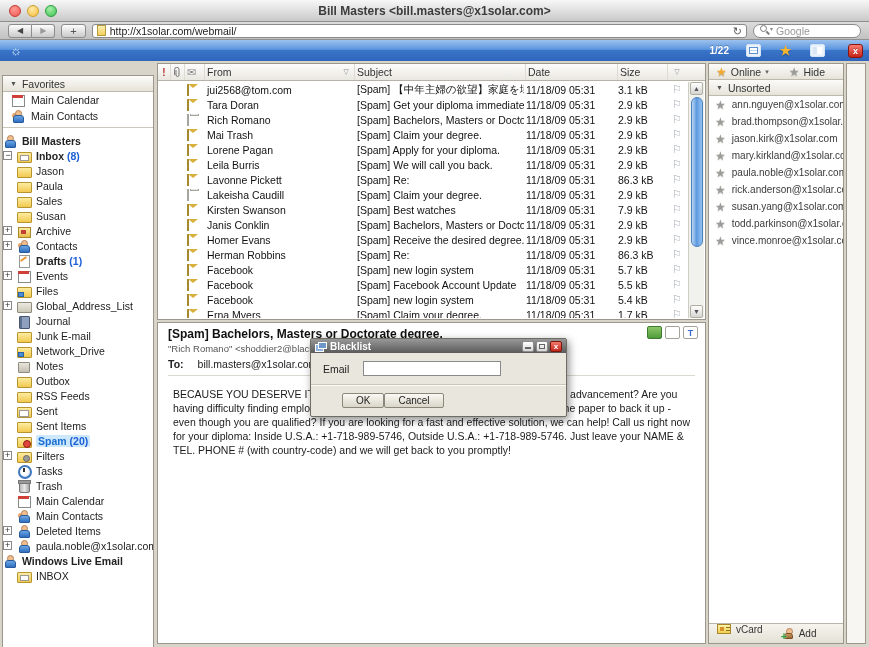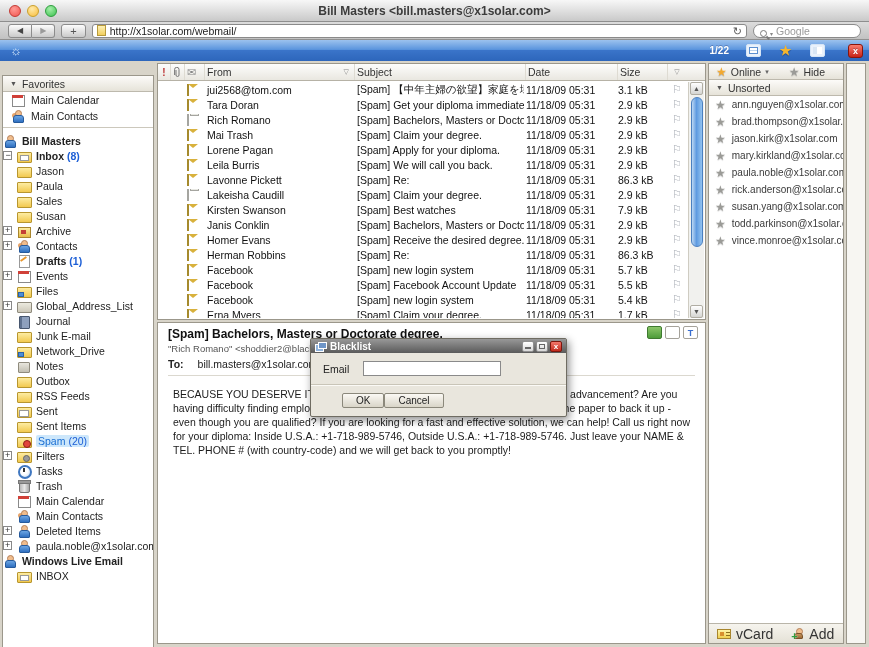--- a/index.html
+++ b/index.html
@@ -16,21 +16,21 @@
 
   .navbar{height:18px;background:linear-gradient(#dcdcdc,#c2c2c2);border-bottom:1px solid #909090;display:flex;align-items:center;gap:6px;padding:0 8px}
   .navgrp{display:flex}
   .navbtn{height:14px;border:1px solid #8c8c8c;background:linear-gradient(#fdfdfd,#cacaca);font-size:8px;color:#444;padding:0 8px;display:grid;place-items:center;cursor:pointer}
   .navgrp .navbtn:first-child{border-radius:3px 0 0 3px}
   .navgrp .navbtn:last-child{border-radius:0 3px 3px 0;border-left:none;color:#9a9a9a}
   .navbtn.plus{border-radius:3px;font-size:11px;color:#555}
   .urlfield{flex:1;height:14px;background:#fff;border:1px solid #8a8a8a;border-radius:3px;display:flex;align-items:center;gap:4px;padding:0 4px;font-size:10.5px;color:#222}
   .favicon{width:9px;height:11px;background:linear-gradient(#fdf0b6,#f2cf5e);border:1px solid #b89a3a;flex:none}
   .reload{margin-left:auto;color:#555;font-size:11px;line-height:10px}
-  .searchfield{width:108px;height:14px;background:#fff;border:1px solid #8a8a8a;border-radius:8px;display:flex;align-items:flex-end;gap:3px;padding:0 6px;font-size:10.5px;color:#9a9a9a;flex:none}
+  .searchfield{width:108px;height:14px;background:#fff;border:1px solid #8a8a8a;border-radius:8px;display:flex;align-items:flex-start;gap:3px;padding:0 6px;font-size:10.5px;color:#9a9a9a;flex:none}
   .mag{width:7px;height:7px;border:1.5px solid #7a7a7a;border-radius:50%;position:relative;flex:none}
   .mag::after{content:"";position:absolute;width:4px;height:1.5px;background:#7a7a7a;left:5px;top:6px;transform:rotate(45deg)}
   .scaret{font-size:6px;color:#888}
 
   
   .bluebar{height:21px;background:linear-gradient(#9cc2ee 0%,#5b95de 45%,#3a74c9 50%,#2d66bb 100%);display:flex;align-items:center;padding:0 6px;color:#fff;font-size:10.5px;font-weight:bold;text-shadow:0 -1px 0 rgba(0,0,60,.25)}
   .spinner{color:#cfe4fa;font-size:13px;font-weight:normal;margin:0 8px 0 4px;text-shadow:none}
   .tbitem{padding:0 9px;cursor:pointer;display:flex;align-items:center;white-space:nowrap}
   .tbright{margin-left:auto;display:flex;align-items:center;gap:17px}
   .pager{font-size:10px}
@@ -56,21 +56,21 @@
   .srow{height:16px;display:flex;align-items:center;gap:6px;padding-left:8px;font-size:10.5px;color:#222;cursor:pointer}
   .sbdivider{height:4px;border-bottom:1px solid #ccc8bc;margin-bottom:5px}
   .titem{height:15px;display:flex;align-items:center;gap:5px;font-size:10.5px;color:#222;cursor:pointer;white-space:nowrap}
   .exp{width:9px;height:9px;border:1px solid #888;background:#fff;position:relative;flex:none}
   .exp.none{visibility:hidden}
   .exp::before{position:absolute;left:1px;top:-2px;font-size:9px;color:#333;line-height:11px}
   .exp.plus::before{content:"+"}
   .exp.minus::before{content:"−";left:1.5px}
   .lblwrap{display:flex;gap:3px;align-items:flex-start}
   .lblwrap.bold{font-weight:bold}
-  .lblwrap.sel{background:#cde7fb;color:#1b6fd3;font-weight:normal;padding:0 2px;border-radius:2px}
+  .lblwrap.sel{background:#cde7fb;color:#1b6fd3;font-weight:bold;padding:0 2px;border-radius:2px}
   .cnt{color:#1d5fd6}
 
   
   .ic{width:14px;height:12px;position:relative;flex:none}
   .ic.folder::before,.ic.fmail::before,.ic.fshare::before,.ic.spamic::before,.ic.sentic::before,.ic.filteric::before{content:"";position:absolute;left:0;top:2px;width:13px;height:9px;background:linear-gradient(#fdeca2,#f2c94f);border:1px solid #b8962e;border-radius:1px}
   .ic.folder::after,.ic.fmail::after{content:"";position:absolute}
   .ic.fmail::after{left:3px;top:5px;width:7px;height:4px;background:#fff;border:1px solid #999}
   .ic.fgray::before{content:"";position:absolute;left:0;top:2px;width:13px;height:9px;background:linear-gradient(#eceadf,#cdc9ba);border:1px solid #8f8b7d;border-radius:1px}
   .ic.fshare::after{content:"";position:absolute;left:1px;top:7px;width:4px;height:3px;background:#4d8fd6;border:1px solid #2a62a8}
   .ic.spamic::after{content:"";position:absolute;right:0;top:5px;width:6px;height:6px;background:#e0443a;border:1px solid #8f1f18;border-radius:50%}
@@ -127,21 +127,21 @@
   .pbody{padding:11px 15px;font-size:10.5px;color:#1b1b1b;line-height:14px}
 
   
   .chead{height:16px;background:linear-gradient(#fcfbf9,#e6e3d9);border-bottom:1px solid #bdb9ad;display:flex;align-items:center;gap:4px;padding:0 7px;font-size:10.5px;color:#333}
   .cstar{font-size:12px;line-height:12px}
   .cstar.gold{color:#f2a930;text-shadow:0 1px 1px rgba(0,0,0,.25)}
   .cstar.gray{color:#9b9b97;text-shadow:0 1px 1px rgba(0,0,0,.2)}
   .ccaret{font-size:7px;color:#666}
   .hidegrp{margin-left:16px;display:flex;align-items:center;gap:4px}
   .citem{height:17px;display:flex;align-items:center;gap:6px;padding:0 6px;font-size:10px;color:#3a3a3a;white-space:nowrap;overflow:hidden;cursor:pointer}
-  .cfoot{position:absolute;left:0;right:0;bottom:0;height:20px;background:linear-gradient(#f6f4ee,#e4e1d6);border-top:1px solid #b9b5a9;display:flex;align-items:center;gap:5px;padding:0 8px;font-size:14px;color:#333}
+  .cfoot{position:absolute;left:0;right:0;bottom:0;height:20px;background:linear-gradient(#f6f4ee,#e4e1d6);border-top:1px solid #b9b5a9;display:flex;gap:5px;padding:0 8px;font-size:10px;color:#333}
   .vcardic{width:14px;height:10px;background:linear-gradient(#fdf3a8,#f0d052);border:1px solid #a8862e;position:relative;flex:none}
   .vcardic::before{content:"";position:absolute;left:2px;top:2px;width:4px;height:4px;background:#d88f2e}
   .vcardic::after{content:"";position:absolute;left:8px;top:2px;width:4px;height:1px;background:#8a6f1e;box-shadow:0 3px 0 #8a6f1e}
   .addgrp{margin-left:14px;display:flex;align-items:center;gap:4px;cursor:pointer}
   .addic{width:13px;height:12px;position:relative;flex:none}
   .addic::before{content:"";position:absolute;left:4px;top:0;width:5px;height:5px;background:#f0bd8d;border:1px solid #b5815a;border-radius:50%}
   .addic::after{content:"+";position:absolute;left:-1px;top:2px;color:#2f9e3f;font-weight:bold;font-size:11px;text-shadow:0 0 1px #fff}
   .addbody{position:absolute;left:2px;top:5px;width:9px;height:6px;background:linear-gradient(#c9965e,#9c6a36);border:1px solid #7a5228;border-radius:3px 3px 1px 1px}
 
   

